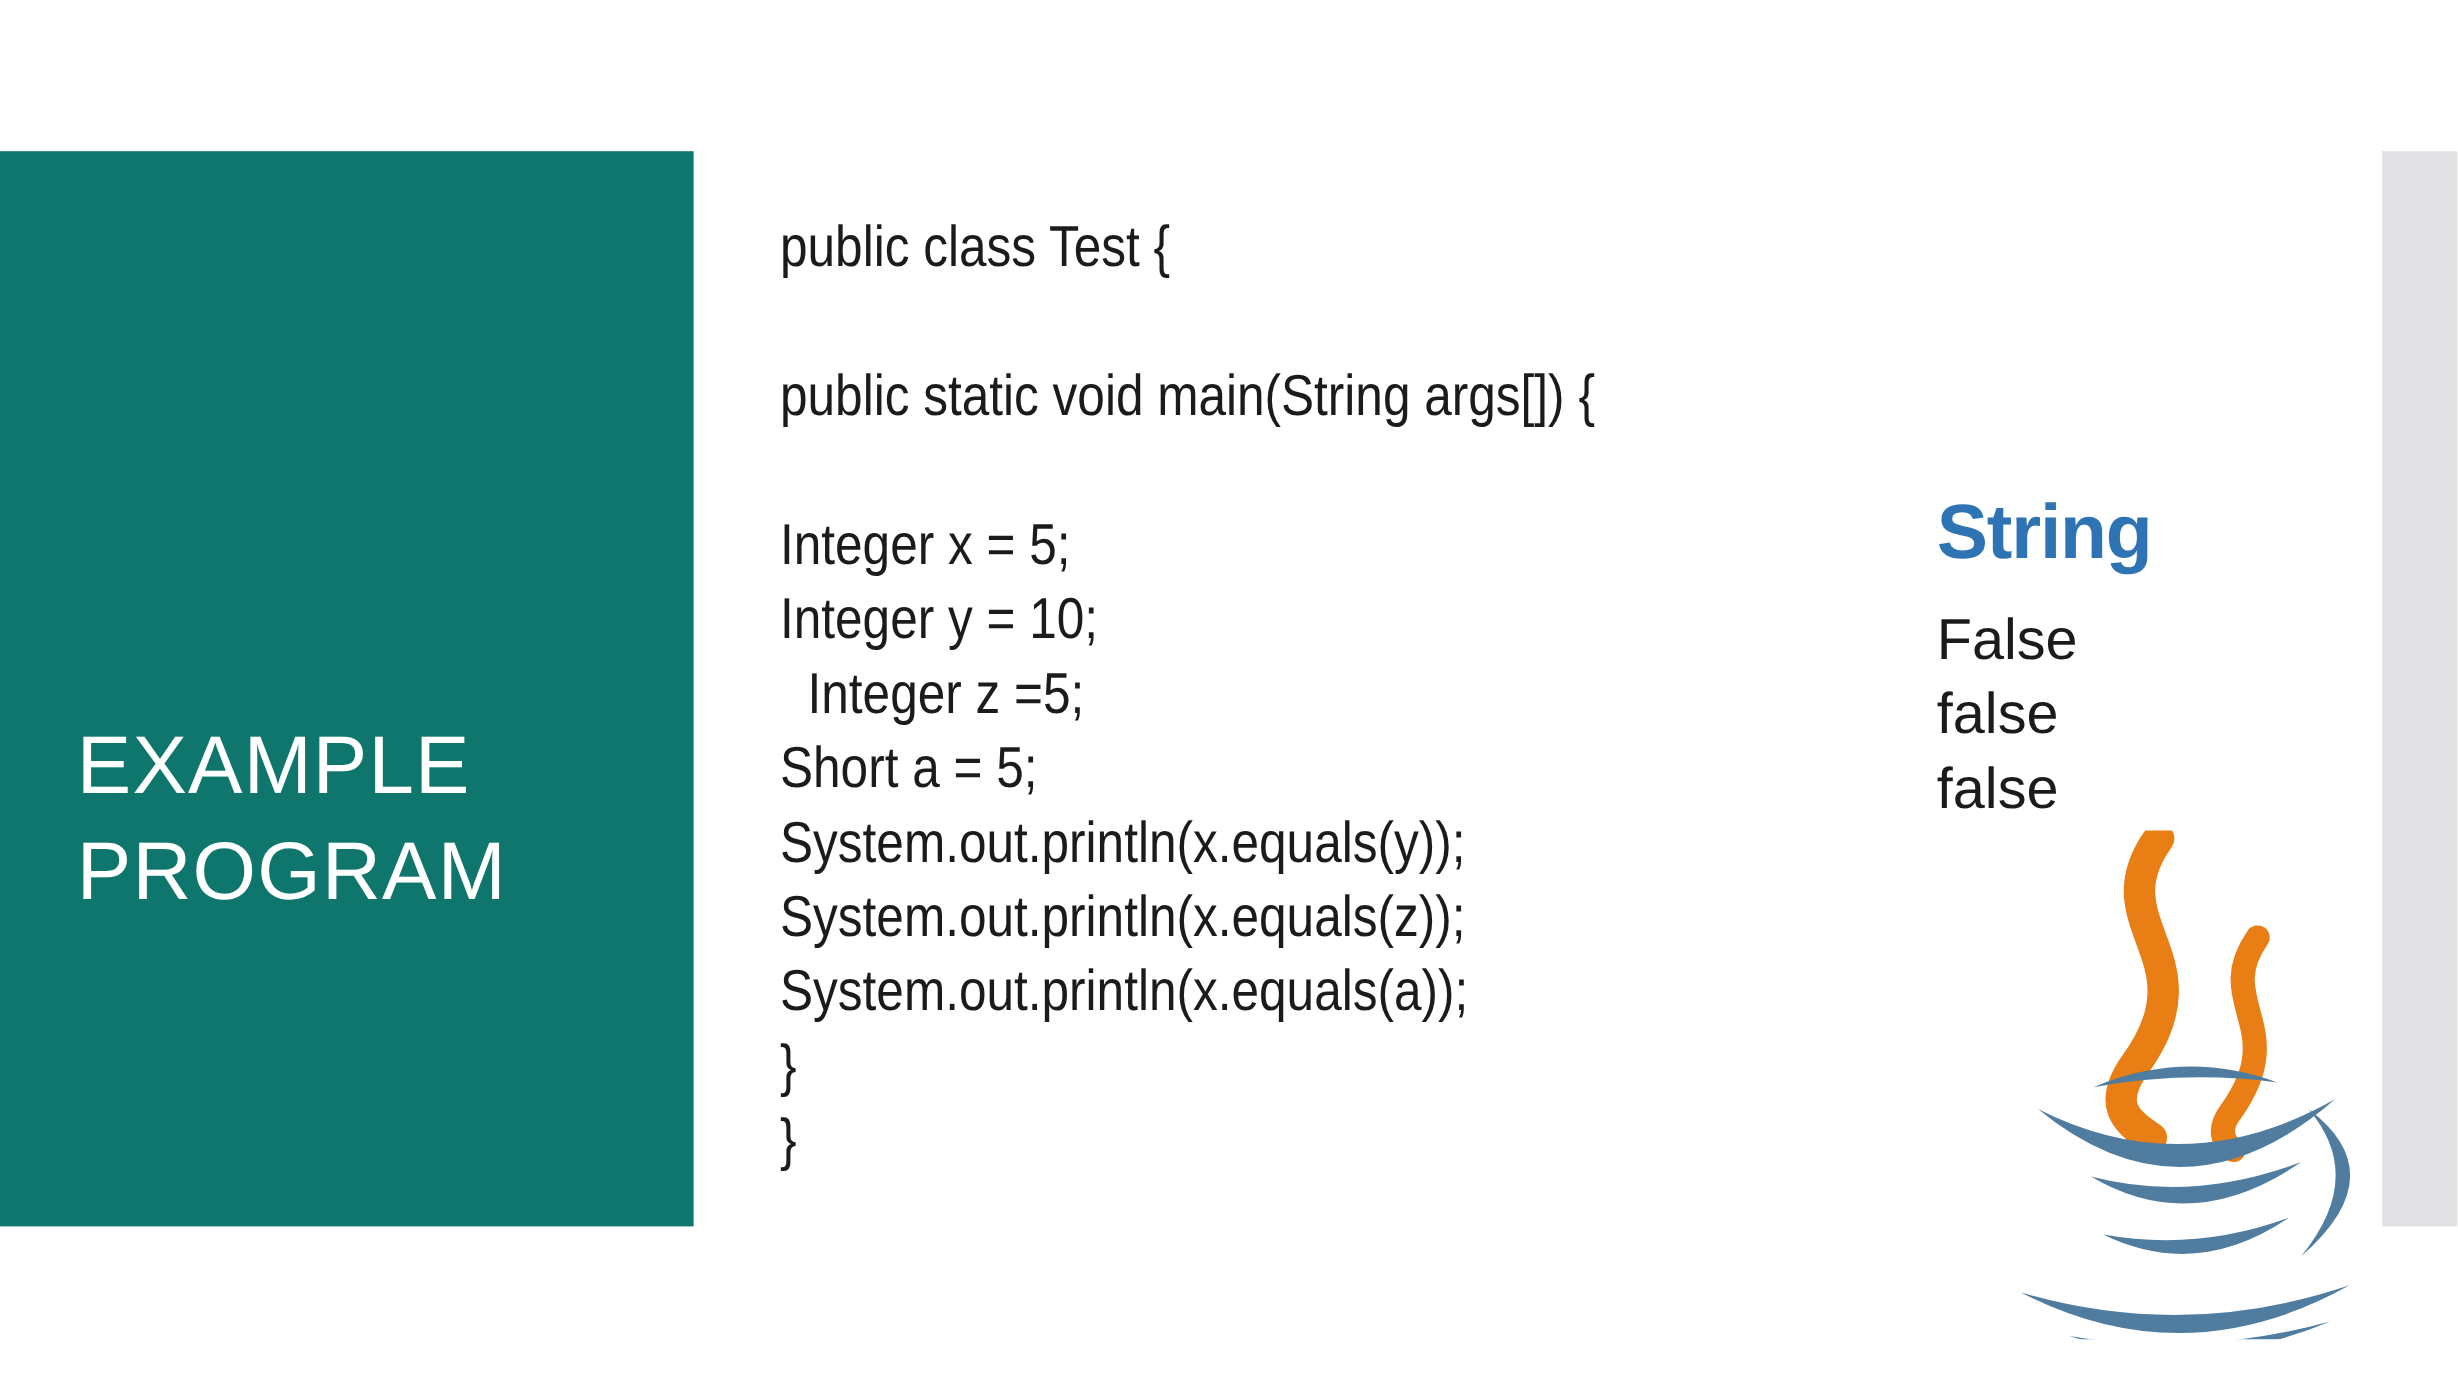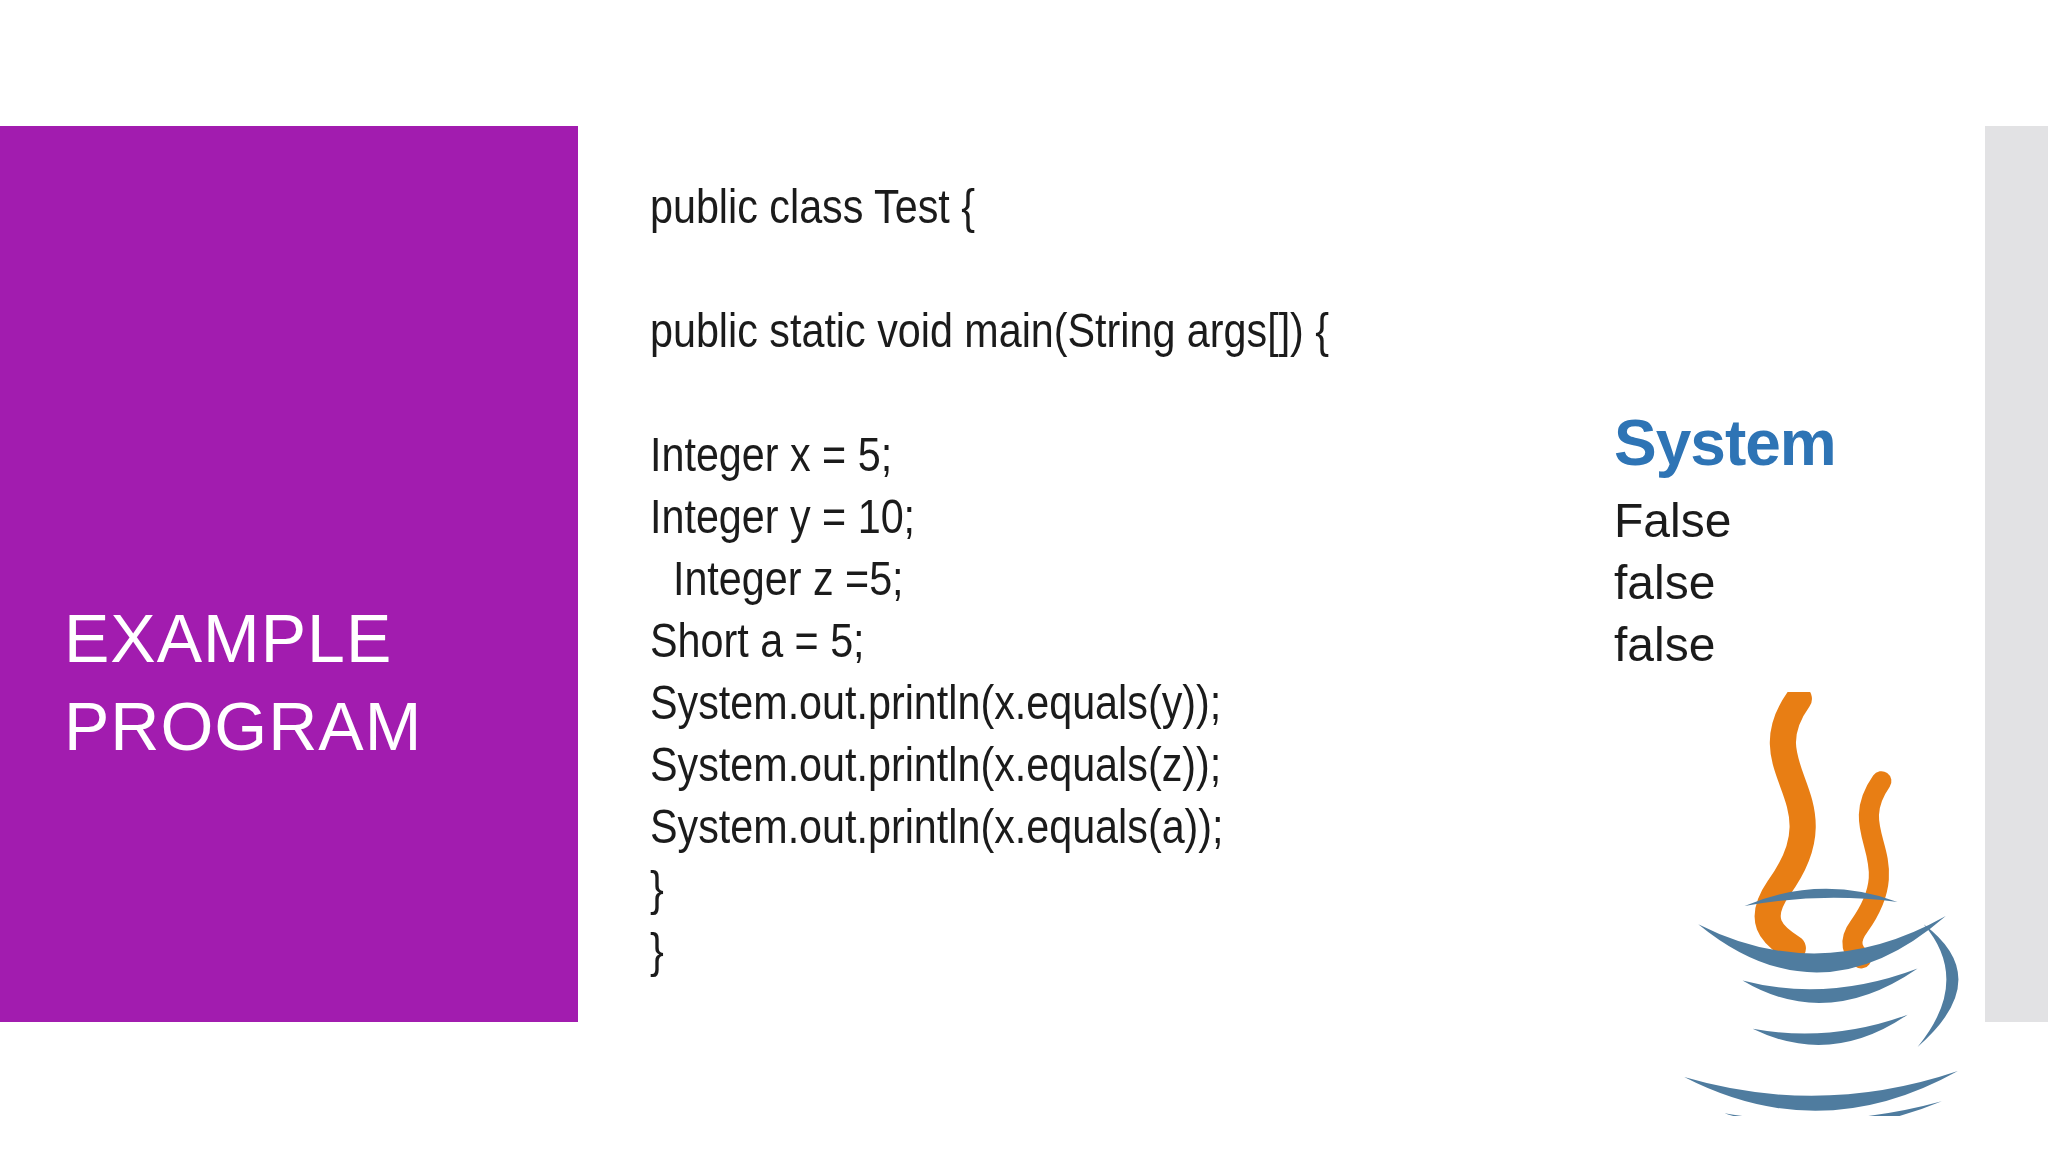--- a/index.html
+++ b/index.html
@@ -10,21 +10,21 @@
     overflow: hidden;
     font-family: "Liberation Sans", sans-serif;
   }
   .canvas { position: absolute; inset: 0; }
 
   
   .title-panel {
     position: absolute;
     left: 0; top: 126px;
     width: 578px; height: 896px;
-    background: #a21caf;
+    background: #0f766e;
   }
   .slide-title {
     position: absolute;
     left: 64px; top: 468px;
     width: 490px;
     color: #ffffff;
     font-size: 68px;
     line-height: 88px;
     font-weight: 400;
     letter-spacing: 1px;
@@ -48,21 +48,21 @@
     left: 1614px; top: 404px;
   }
   .output-heading {
     color: #2E74B5;
     font-size: 64px;
     line-height: 78px;
     font-weight: 700;
     letter-spacing: -1px;
   }
   .output-values {
-    margin-top: 8px;
+    margin-top: 21px;
     color: #1B1B1B;
     font-size: 48px;
     line-height: 62px;
   }
   .output-line { white-space: pre; }
 
   
   .right-accent-strip {
     position: absolute;
     left: 1985px; top: 126px;
@@ -99,21 +99,21 @@
     <div class="code-line">  Integer z =5;</div>
     <div class="code-line">Short a = 5;</div>
     <div class="code-line">System.out.println(x.equals(y));</div>
     <div class="code-line">System.out.println(x.equals(z));</div>
     <div class="code-line">System.out.println(x.equals(a));</div>
     <div class="code-line">}</div>
     <div class="code-line">}</div>
   </div>
 
   <div class="output-section">
-    <div class="output-heading">System</div>
+    <div class="output-heading">String</div>
     <div class="output-values">
       <div class="output-line">False</div>
       <div class="output-line">false</div>
       <div class="output-line">false</div>
     </div>
   </div>
 
   <div class="java-logo">
     <svg viewBox="0 0 320 420" xmlns="http://www.w3.org/2000/svg">
 

